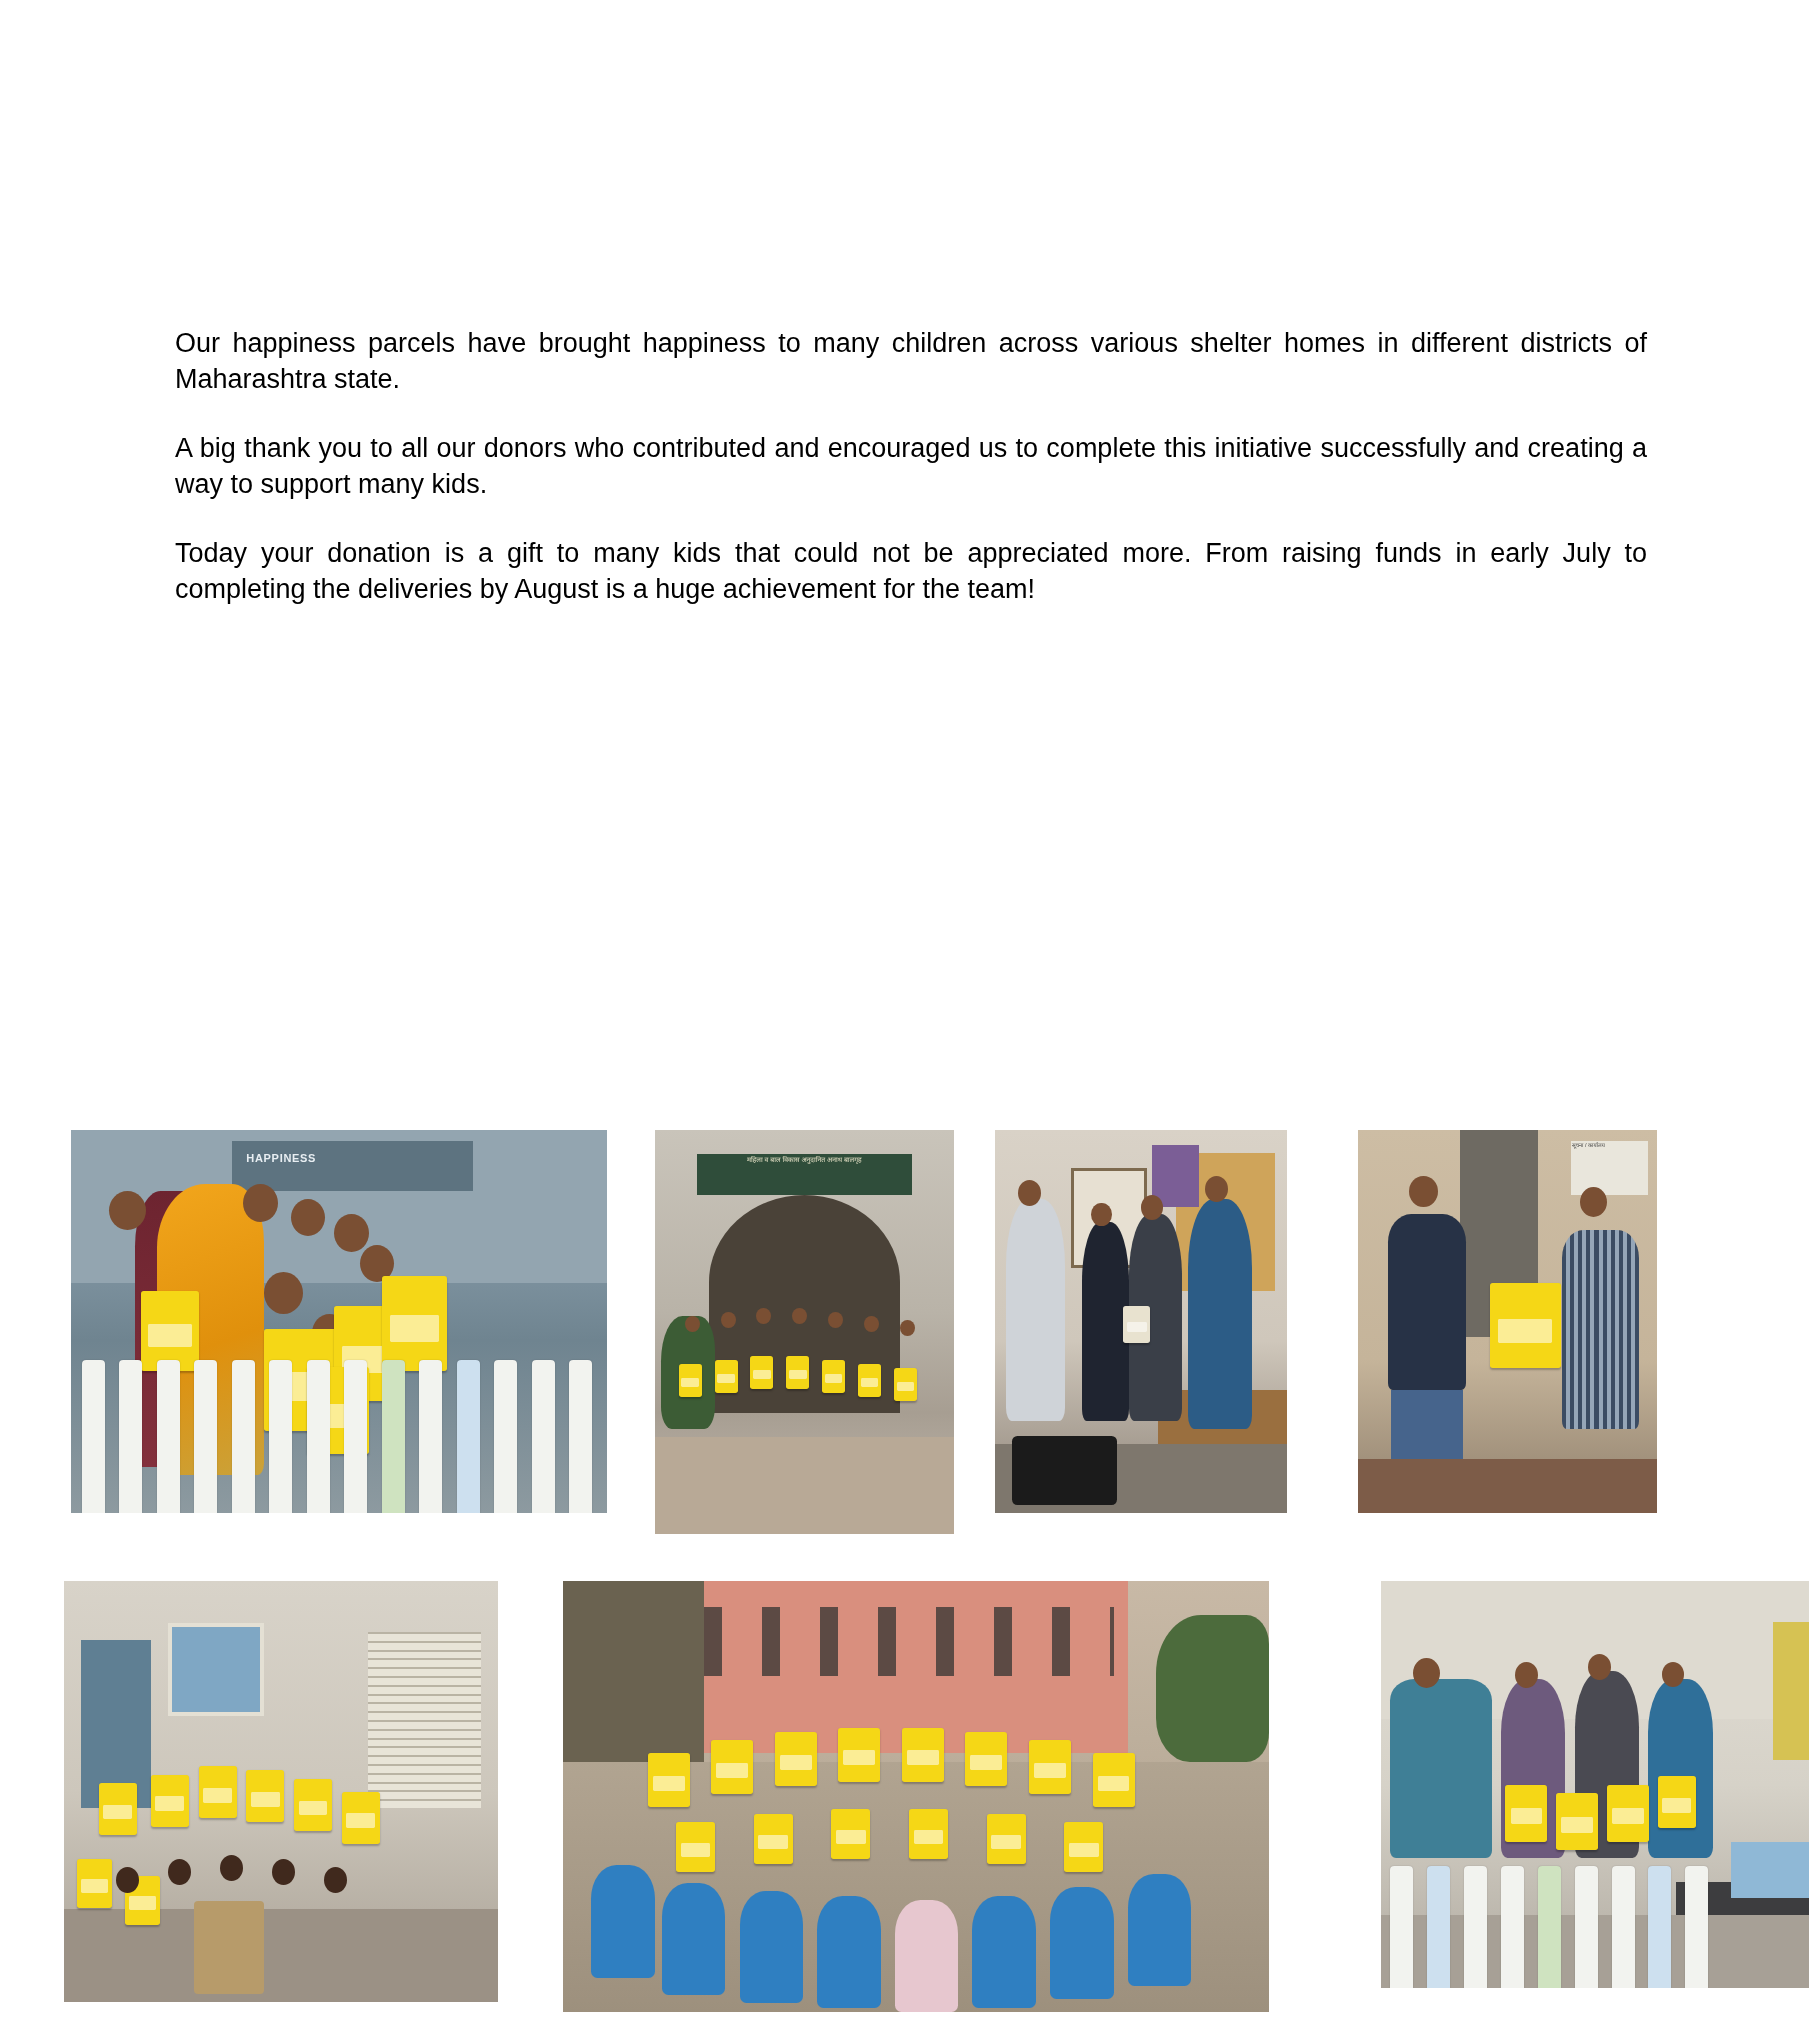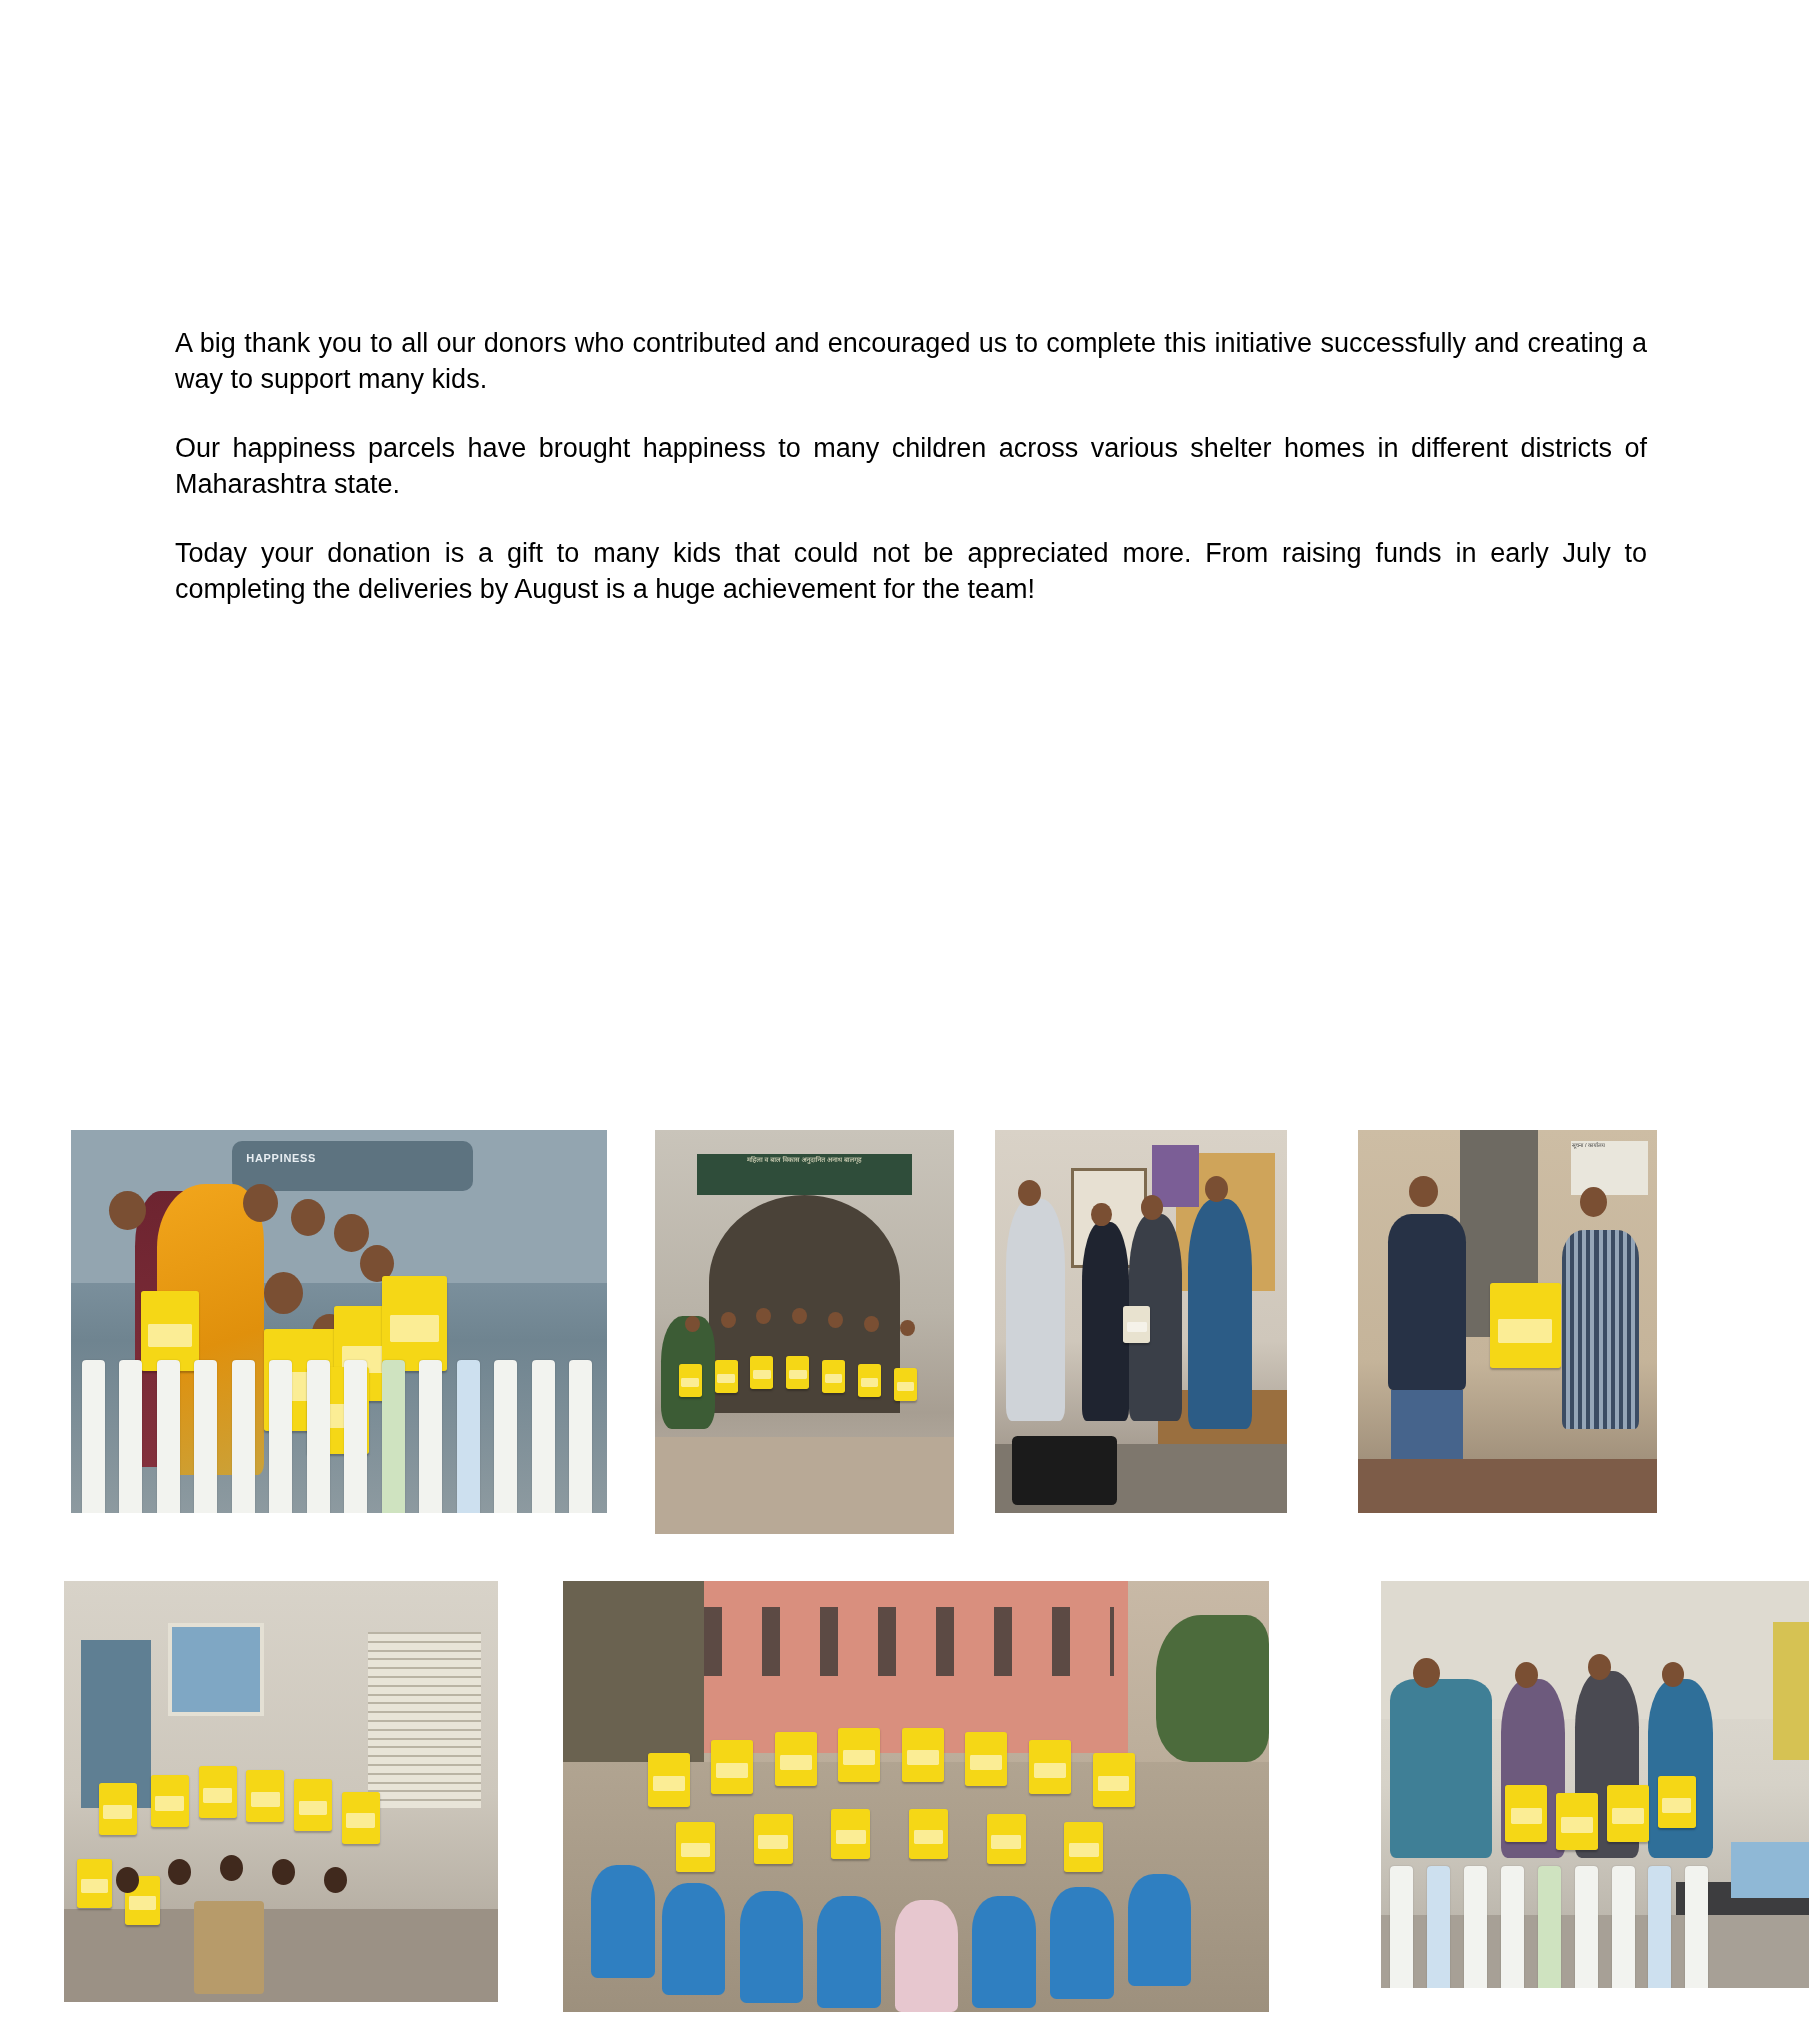--- a/index.html
+++ b/index.html
@@ -91,21 +91,21 @@
   .head  { position:absolute; border-radius:50%; background:#7a4f33; }
   .fence { position:absolute; left:0; right:0; bottom:0; height:40%; }
   .fence span{
     position:absolute; bottom:0; width:23px; height:100%;
     background:#f2f3ef; border-radius:4.1px 4.1px 0 0; box-shadow:0 0 1.4px rgba(0,0,0,.25);
   }
 
   
   .p1 .bg       { position:absolute; inset:0; background:linear-gradient(180deg,#8fa2ad 0%,#7e93a0 35%,#6f8490 55%,#8d9aa0 100%); }
   .p1 .wall     { position:absolute; left:0; top:0; width:100%; height:40%; background:#93a5b0; }
-  .p1 .banner   { position:absolute; left:30%; top:3%; width:45%; height:13%; background:#5d7380;border-radius:10px; }
+  .p1 .banner   { position:absolute; left:30%; top:3%; width:45%; height:13%; background:#5d7380; }
   .p1 .banner b { position:absolute; left:6%; top:22%; color:#e8eef2; font-size:11px; letter-spacing:0.7px;}
   .p1 .sari     { position:absolute; left:16%; top:14%; width:20%; height:76%;
                   background:linear-gradient(160deg,#f2a61c,#e0900c 55%,#caa23a);
                   border-radius:45% 30% 6% 6% / 22% 20% 4% 4%; }
   .p1 .maroon   { position:absolute; left:12%; top:16%; width:12%; height:72%;
                   background:linear-gradient(180deg,#6d2430,#83303c); border-radius:40% 20% 6% 6%/20% 14% 4% 4%; }
 
   
   .p2 .bg    { position:absolute; inset:0; background:linear-gradient(180deg,#c9c4ba 0%,#b9b3a8 45%,#a79e92 70%,#c3bbb0 100%); }
   .p2 .arch  { position:absolute; left:18%; top:16%; width:64%; height:54%;
@@ -163,22 +163,22 @@
   .p7 .lap   { position:absolute; right:4%; bottom:22%; width:20%; height:14%; background:#8fb8d6; }
   .p7 .floor { position:absolute; left:0; bottom:0; width:100%; height:18%; background:#a7a096; }
 </style>
 </head>
 <body>
 
 <div class="page">
 
 
   <div class="body-text">
+    <p>Our happiness parcels have brought happiness to many children across various shelter homes in different districts of Maharashtra state.</p>
     <p>A big thank you to all our donors who contributed and encouraged us to complete this initiative successfully and creating a way to support many kids.</p>
-    <p>Our happiness parcels have brought happiness to many children across various shelter homes in different districts of Maharashtra state.</p>
     <p>Today your donation is a gift to many kids that could not be appreciated more. From raising funds in early July to completing the deliveries by August is a huge achievement for the team!</p>
   </div>
 
   <div class="gallery">
 
     <div class="photo-row row1">
 
       <div class="photo p1">
         <div class="bg"></div>
         <div class="wall"></div>

